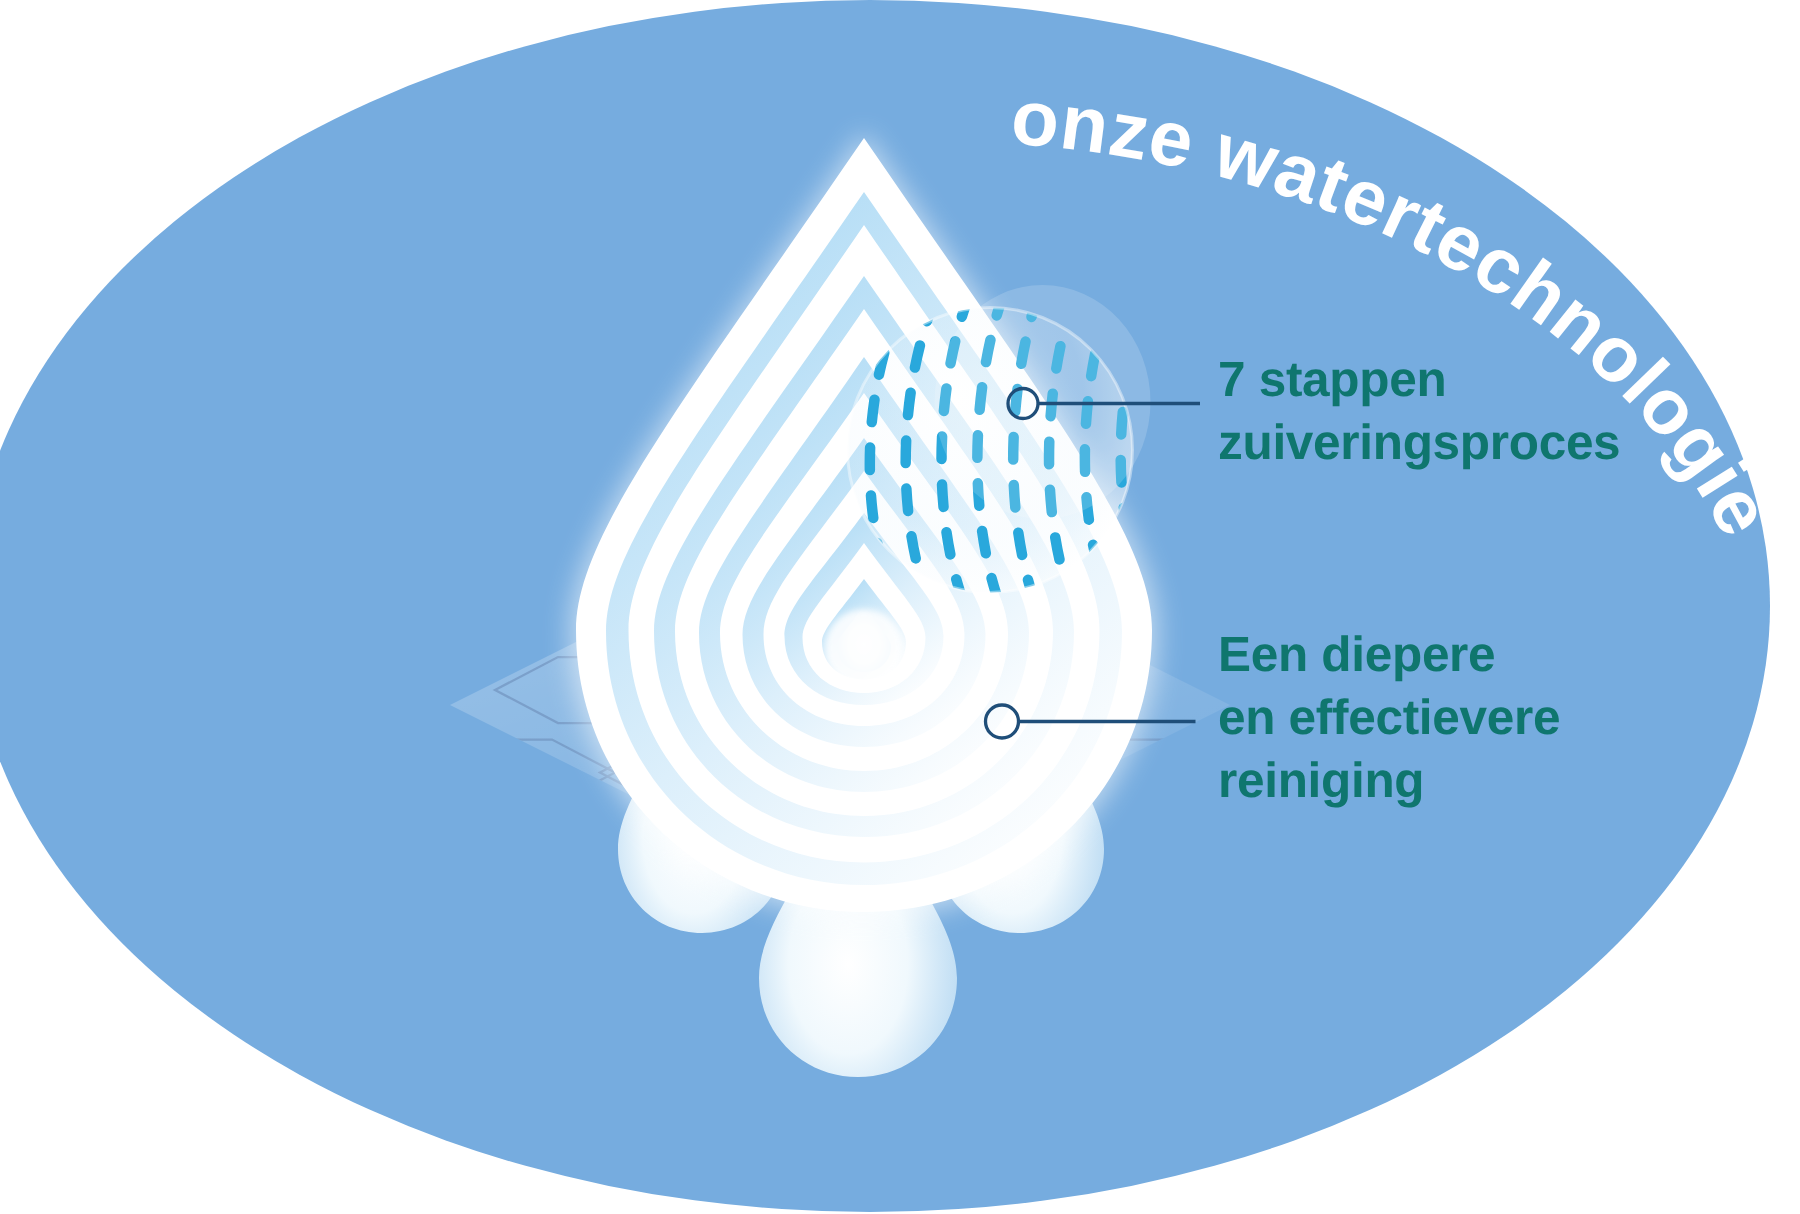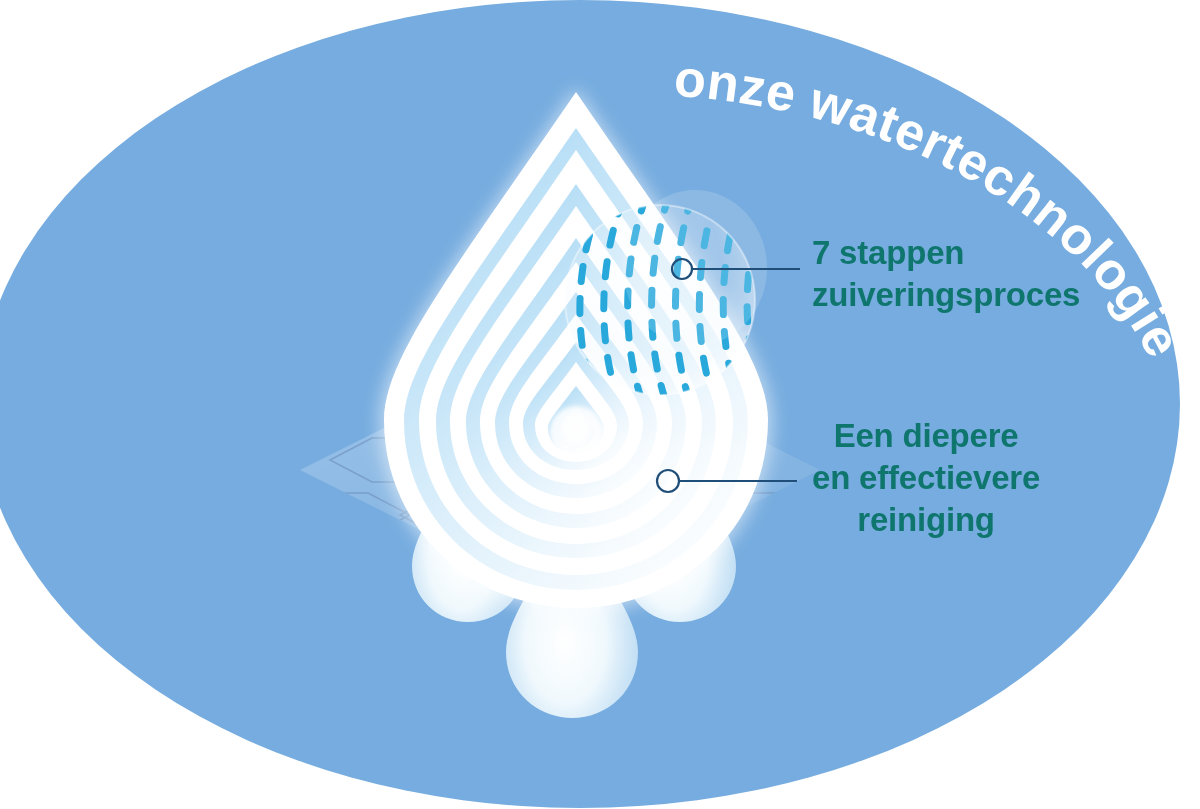--- a/index.html
+++ b/index.html
@@ -28,21 +28,21 @@
     color: #0f766e;
     font-family: "Liberation Sans", sans-serif;
     font-weight: bold;
     font-size: 33px;
     line-height: 1.27;
     letter-spacing: -0.2px;
     white-space: pre;
     pointer-events: none;
   }
   #callout-1-text { left: 812px; top: 232px; }
-  #callout-2-text { left: 812px; top: 415px; text-align: center; }
+  #callout-2-text { left: 812px; top: 415px; }
 </style>
 </head>
 <body>
 
 <div id="stage">
 
   <svg id="scene" viewBox="0 0 1200 809" xmlns="http://www.w3.org/2000/svg">
     <defs>
 
       <linearGradient id="ringGrad" x1="0" y1="0" x2="0" y2="1">

